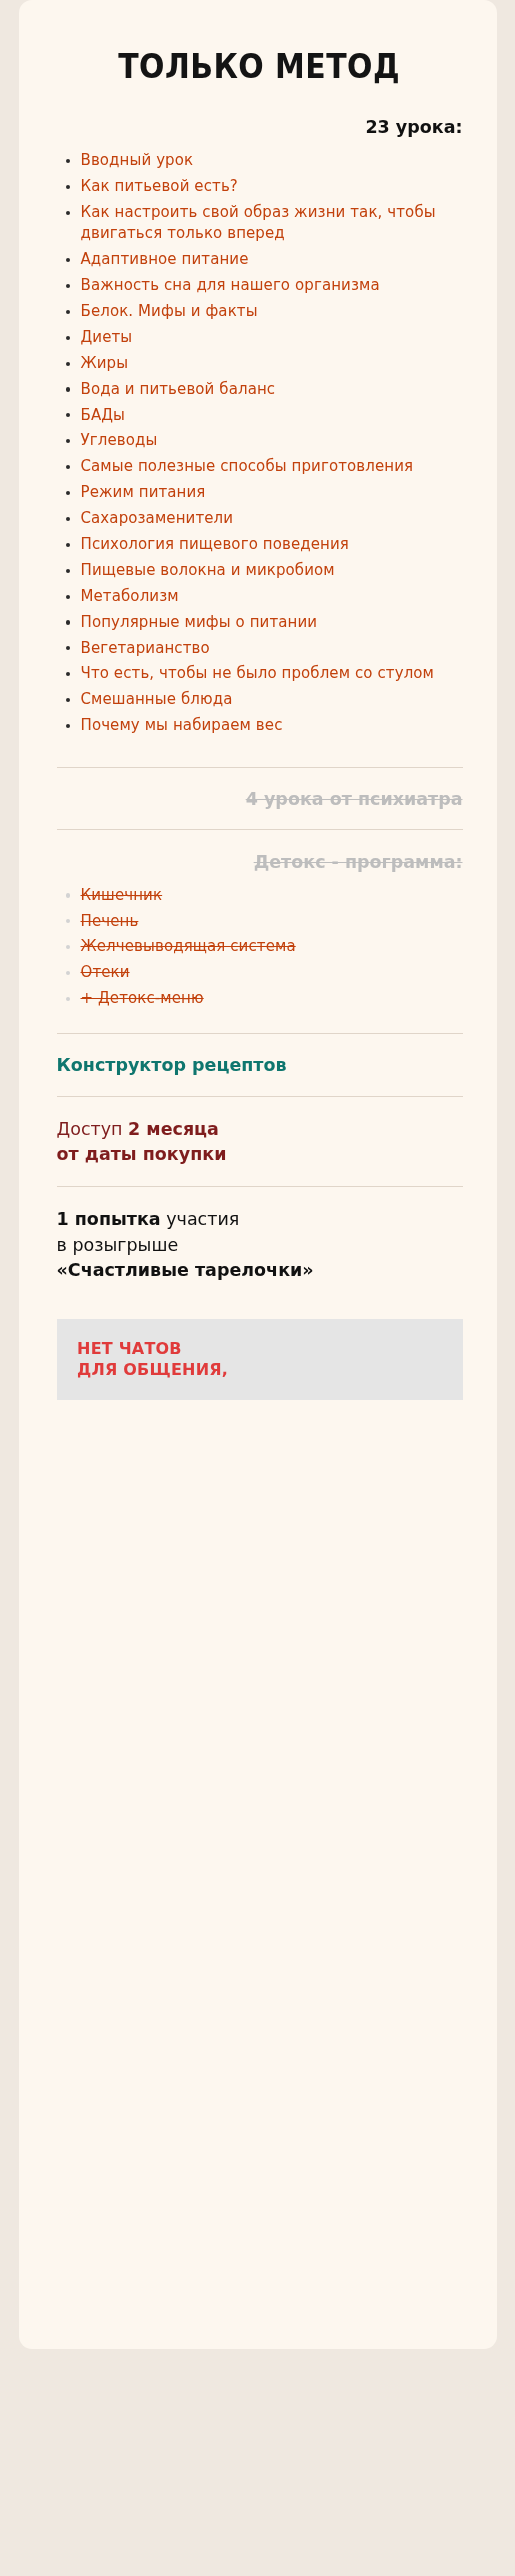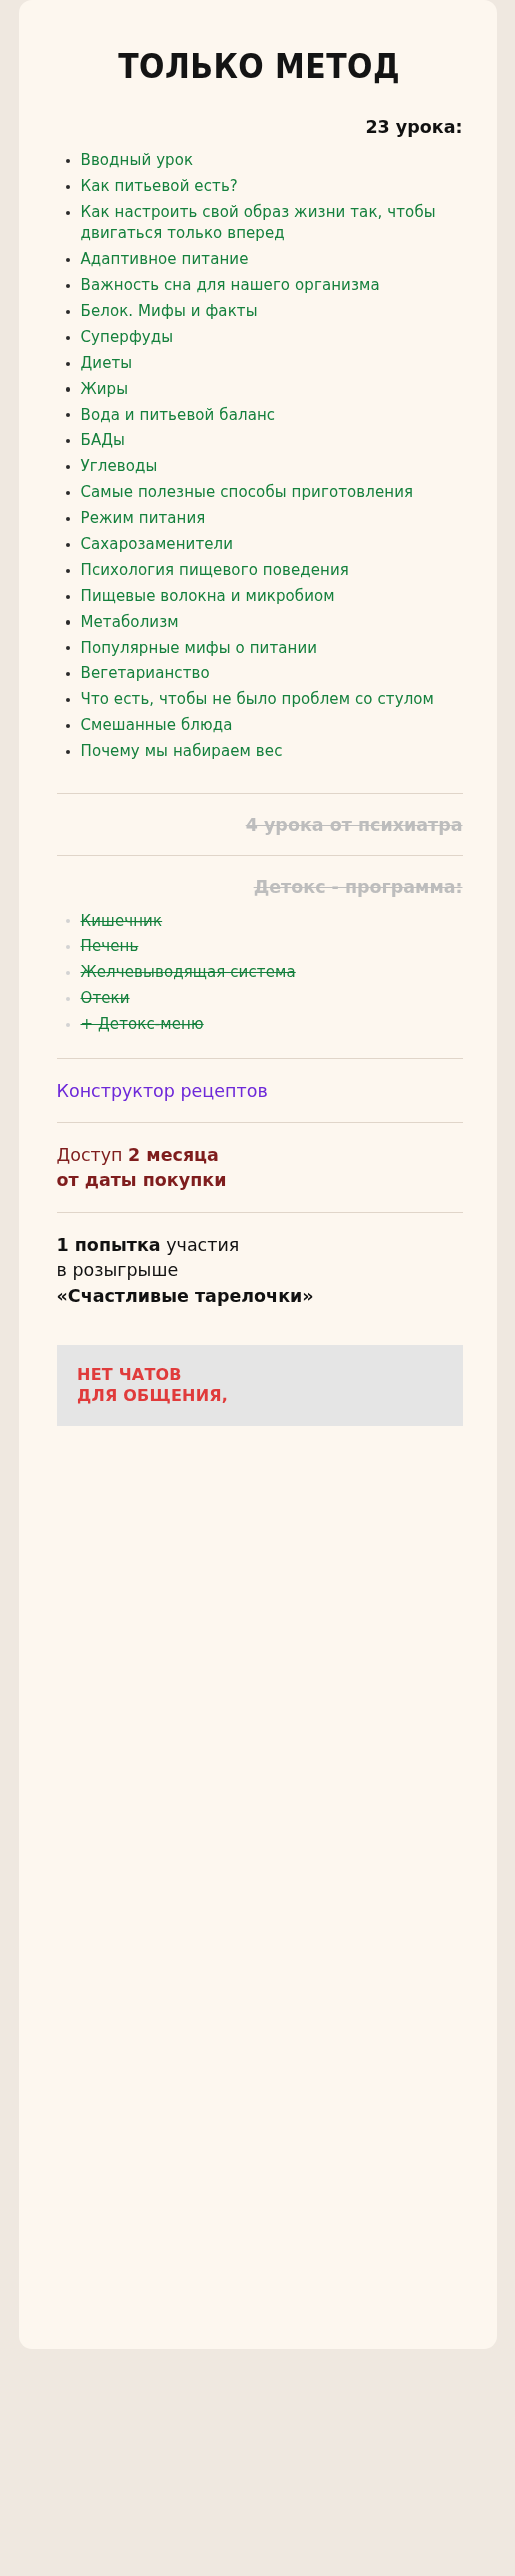--- a/index.html
+++ b/index.html
@@ -69,21 +69,21 @@
 
   ul.lessons {
     list-style: none;
     margin: 0;
     padding: 0;
   }
   ul.lessons li {
     position: relative;
     font-size: 15px;
     line-height: 1.42;
-    color: #15803d;
+    color: #c2410c;
     padding-left: 24px;
     margin-bottom: 4.6px;
     letter-spacing: 0.1px;
   }
   ul.lessons li:before {
     content: "";
     position: absolute;
     left: 9.3px;
     top: 8.8px;
     width: 4.1px;
@@ -105,22 +105,22 @@
 
   .block {
     padding: 20.6px 34px 18.5px 34px;
   }
   .block-lessons {
     padding: 5.2px 0 26px 0;
   }
 
   .plain-title {
     font-size: 17.5px;
-    font-weight: normal;
-    color: #6d28d9;
+    font-weight: bold;
+    color: #0f766e;
     line-height: 1.35;
     margin: 0;
   }
 
   .access-text {
     font-size: 17.5px;
     color: #7f1d1d;
     line-height: 1.45;
     margin: 0;
     font-weight: normal;
@@ -169,21 +169,20 @@
     <div class="section block-lessons">
       <div class="section">
         <div class="section-title">23 урока:</div>
         <ul class="lessons">
           <li>Вводный урок</li>
           <li>Как питьевой есть?</li>
           <li>Как настроить свой образ жизни так, чтобы двигаться только вперед</li>
           <li>Адаптивное питание</li>
           <li>Важность сна для нашего организма</li>
           <li>Белок. Мифы и факты</li>
-          <li>Суперфуды</li>
           <li>Диеты</li>
           <li>Жиры</li>
           <li>Вода и питьевой баланс</li>
           <li>БАДы</li>
           <li>Углеводы</li>
           <li>Самые полезные способы приготовления</li>
           <li>Режим питания</li>
           <li>Сахарозаменители</li>
           <li>Психология пищевого поведения</li>
           <li>Пищевые волокна и микробиом</li>

